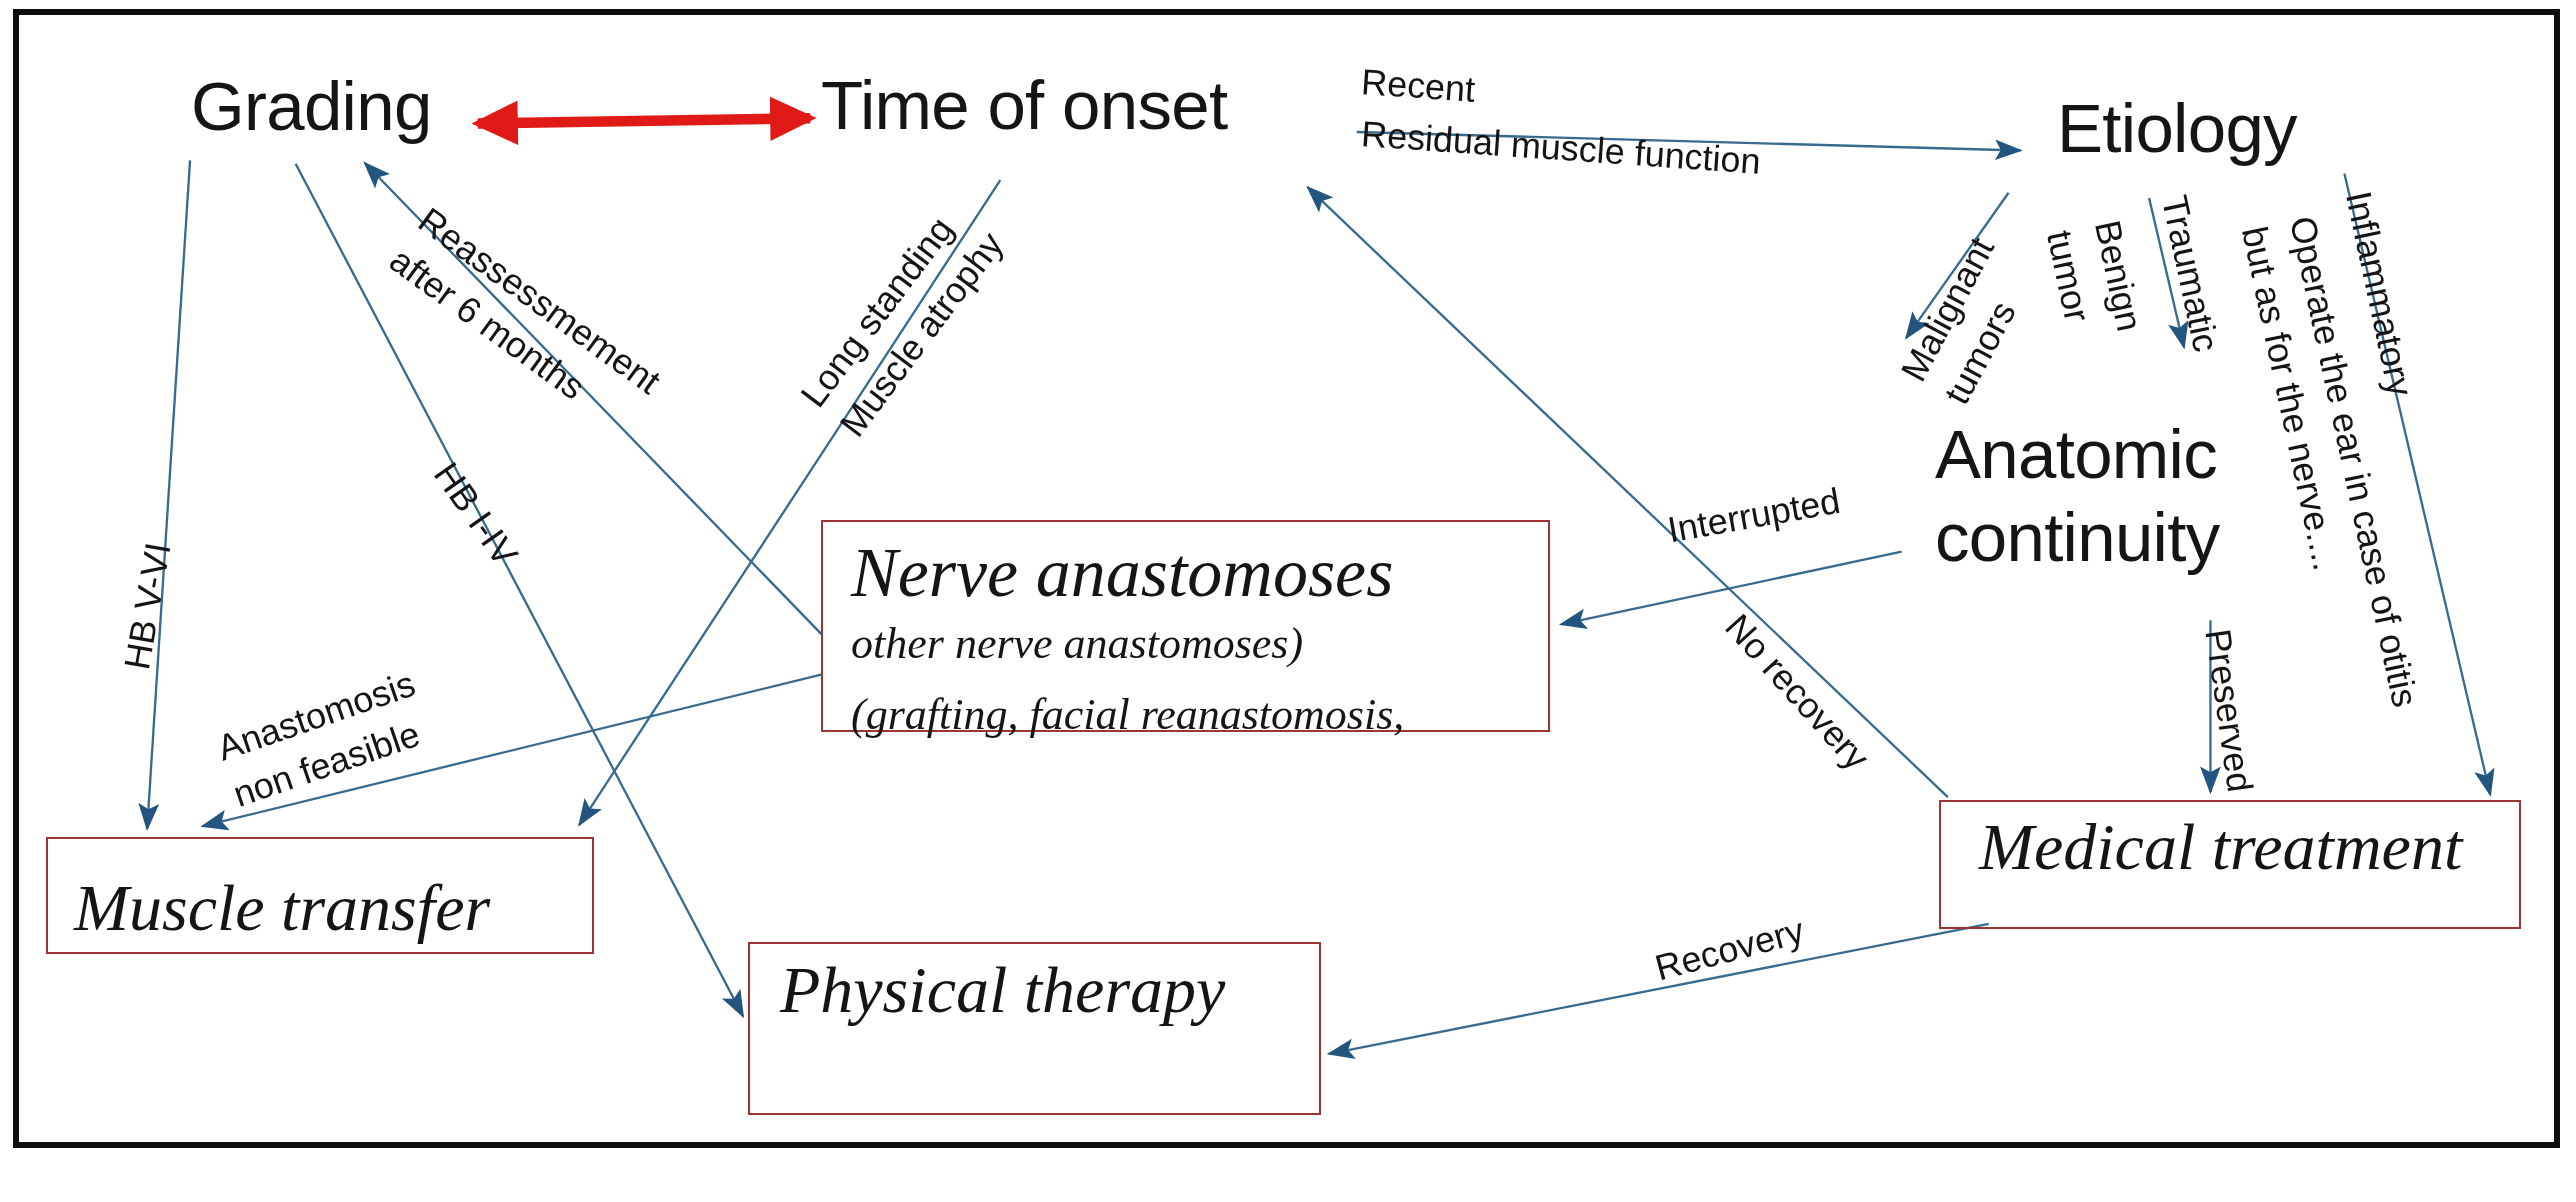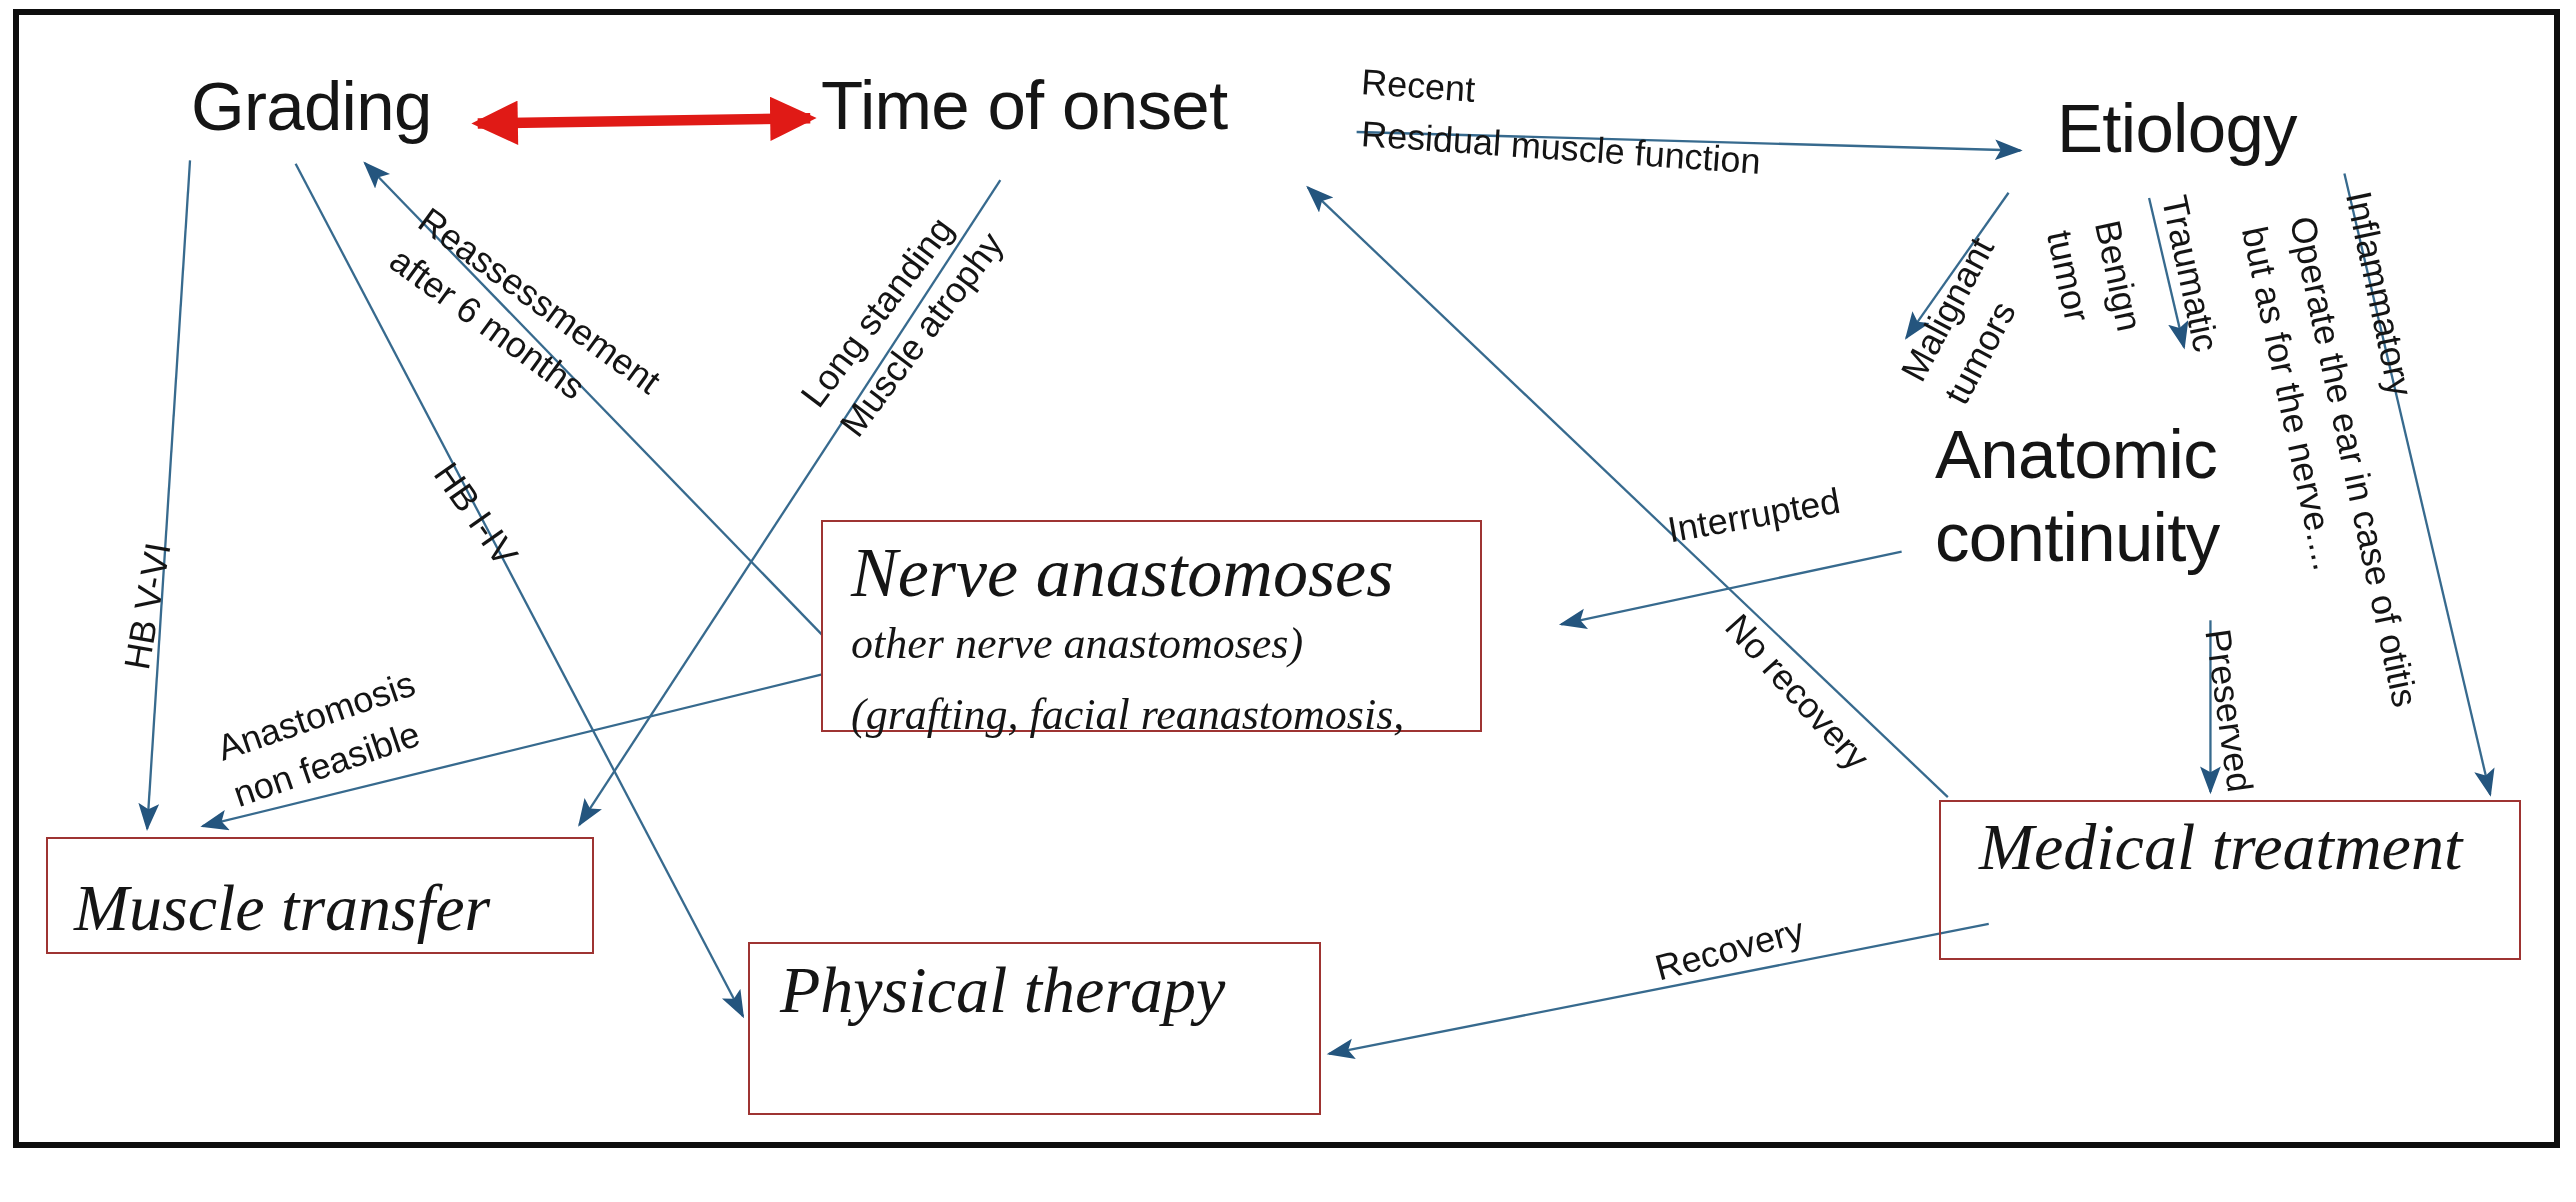--- a/index.html
+++ b/index.html
@@ -73,35 +73,35 @@
 
   <div class="node" style="left:821px; top:65px;">Time of onset</div>
 
   <div class="node" style="left:2057px; top:88px;">Etiology</div>
 
   <div class="node" style="left:1935px; top:414px;">
     <div>Anatomic</div>
     <div>continuity</div>
   </div>
 
-  <div class="rbox" id="box-nerve" style="left:821px; top:520px; width:661px; height:212px; padding:6.6px 0 0 28px;">
+  <div class="rbox" id="box-nerve" style="left:821px; top:520px; width:729px; height:212px; padding:6.6px 0 0 28px;">
     <div class="bigtext">Nerve anastomoses</div>
     <div class="subtext">other nerve anastomoses)</div>
     <div class="subtext" style="margin-top:14.5px;">(grafting, facial reanastomosis,</div>
   </div>
 
   <div class="rbox" style="left:46px; top:837px; width:548px; height:117px; padding:28px 0 0 26px;">
     <div class="bigtext">Muscle transfer</div>
   </div>
 
   <div class="rbox" style="left:748px; top:942px; width:573px; height:173px; padding:5.3px 0 0 30px;">
     <div class="bigtext">Physical therapy</div>
   </div>
 
-  <div class="rbox" style="left:1939px; top:800px; width:582px; height:160px; padding:4px 16px 0 38px;">
+  <div class="rbox" style="left:1939px; top:800px; width:582px; height:129px; padding:4px 16px 0 38px;">
     <div class="bigtext">Medical treatment</div>
   </div>
 
   <div class="elabel" style="left:1363px; top:58px; transform:rotate(4deg);">Recent</div>
 
   <div class="elabel" style="left:1363px; top:110px; transform:rotate(4deg);">Residual muscle function</div>
 
   <div class="elabel" style="left:437px; top:197px; transform:rotate(36deg);">
     <div>Reassessmement</div>
     <div>after 6 months</div>

